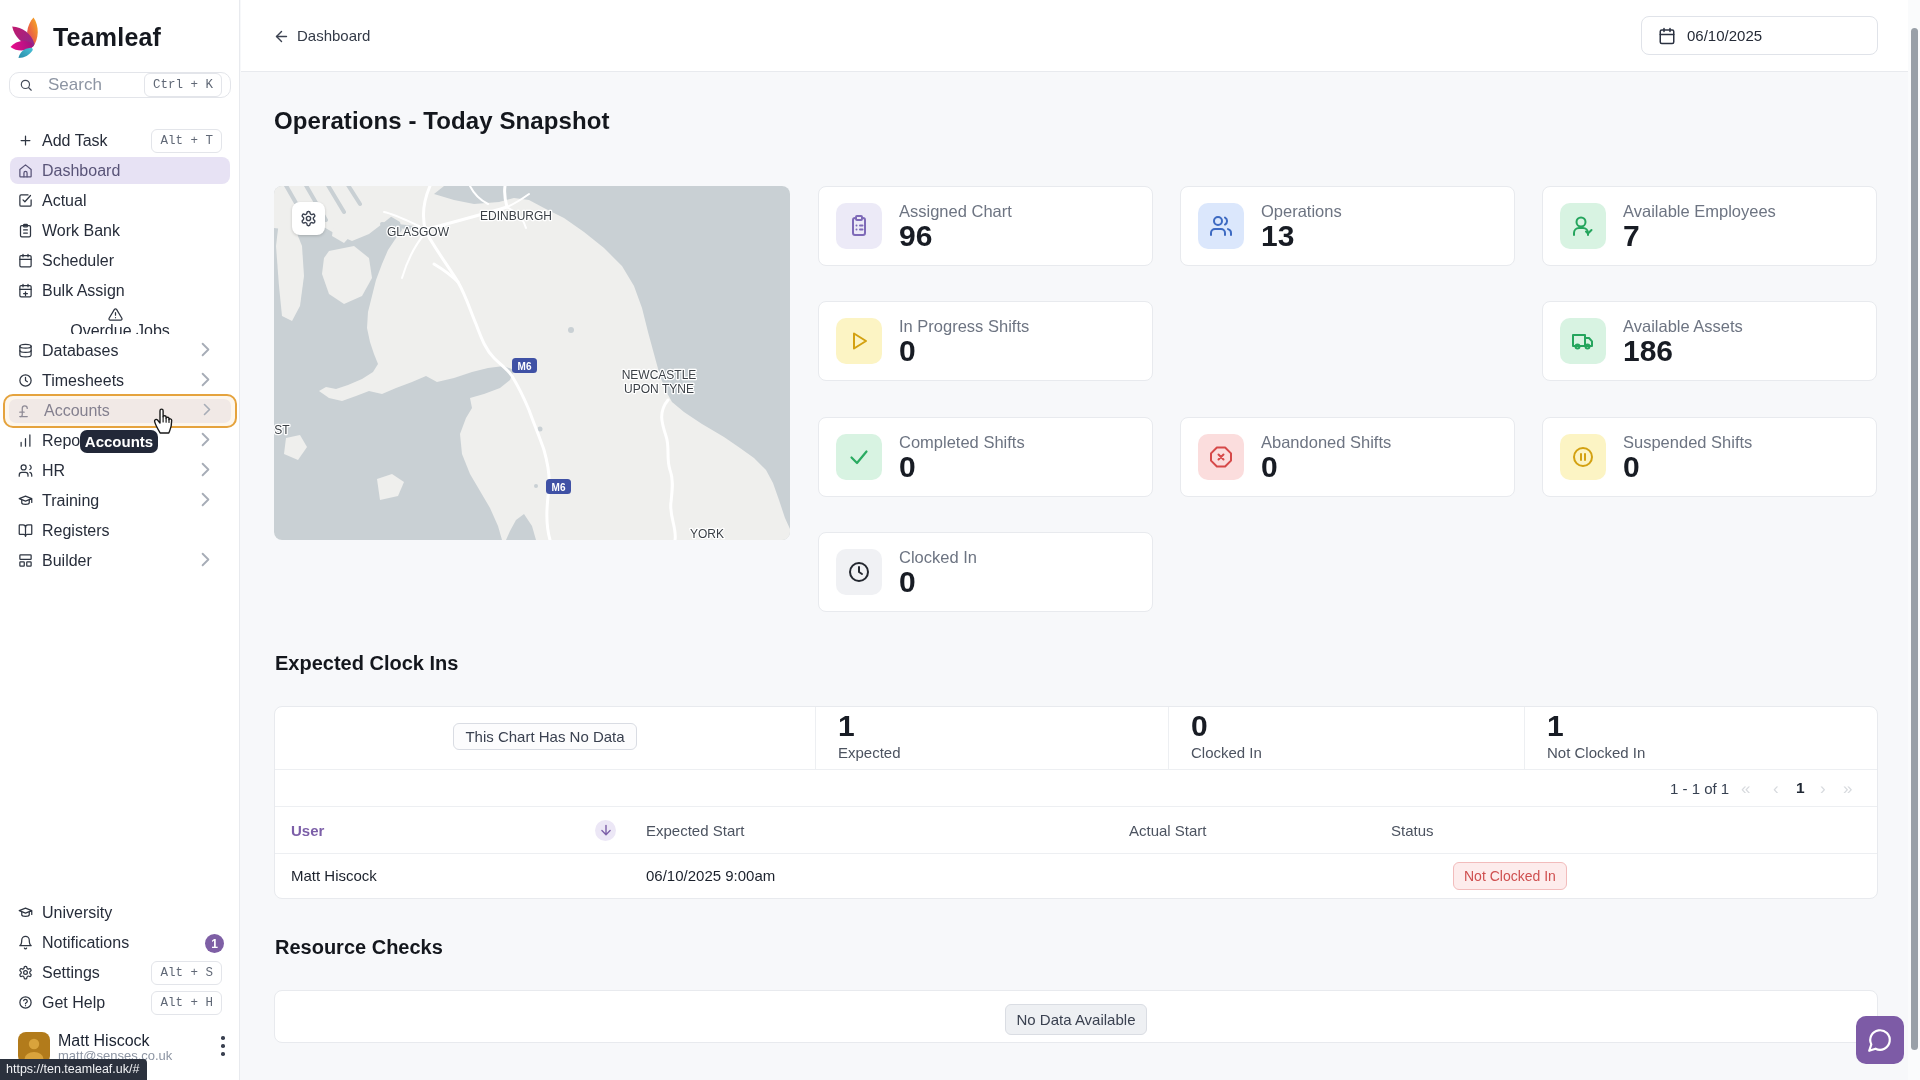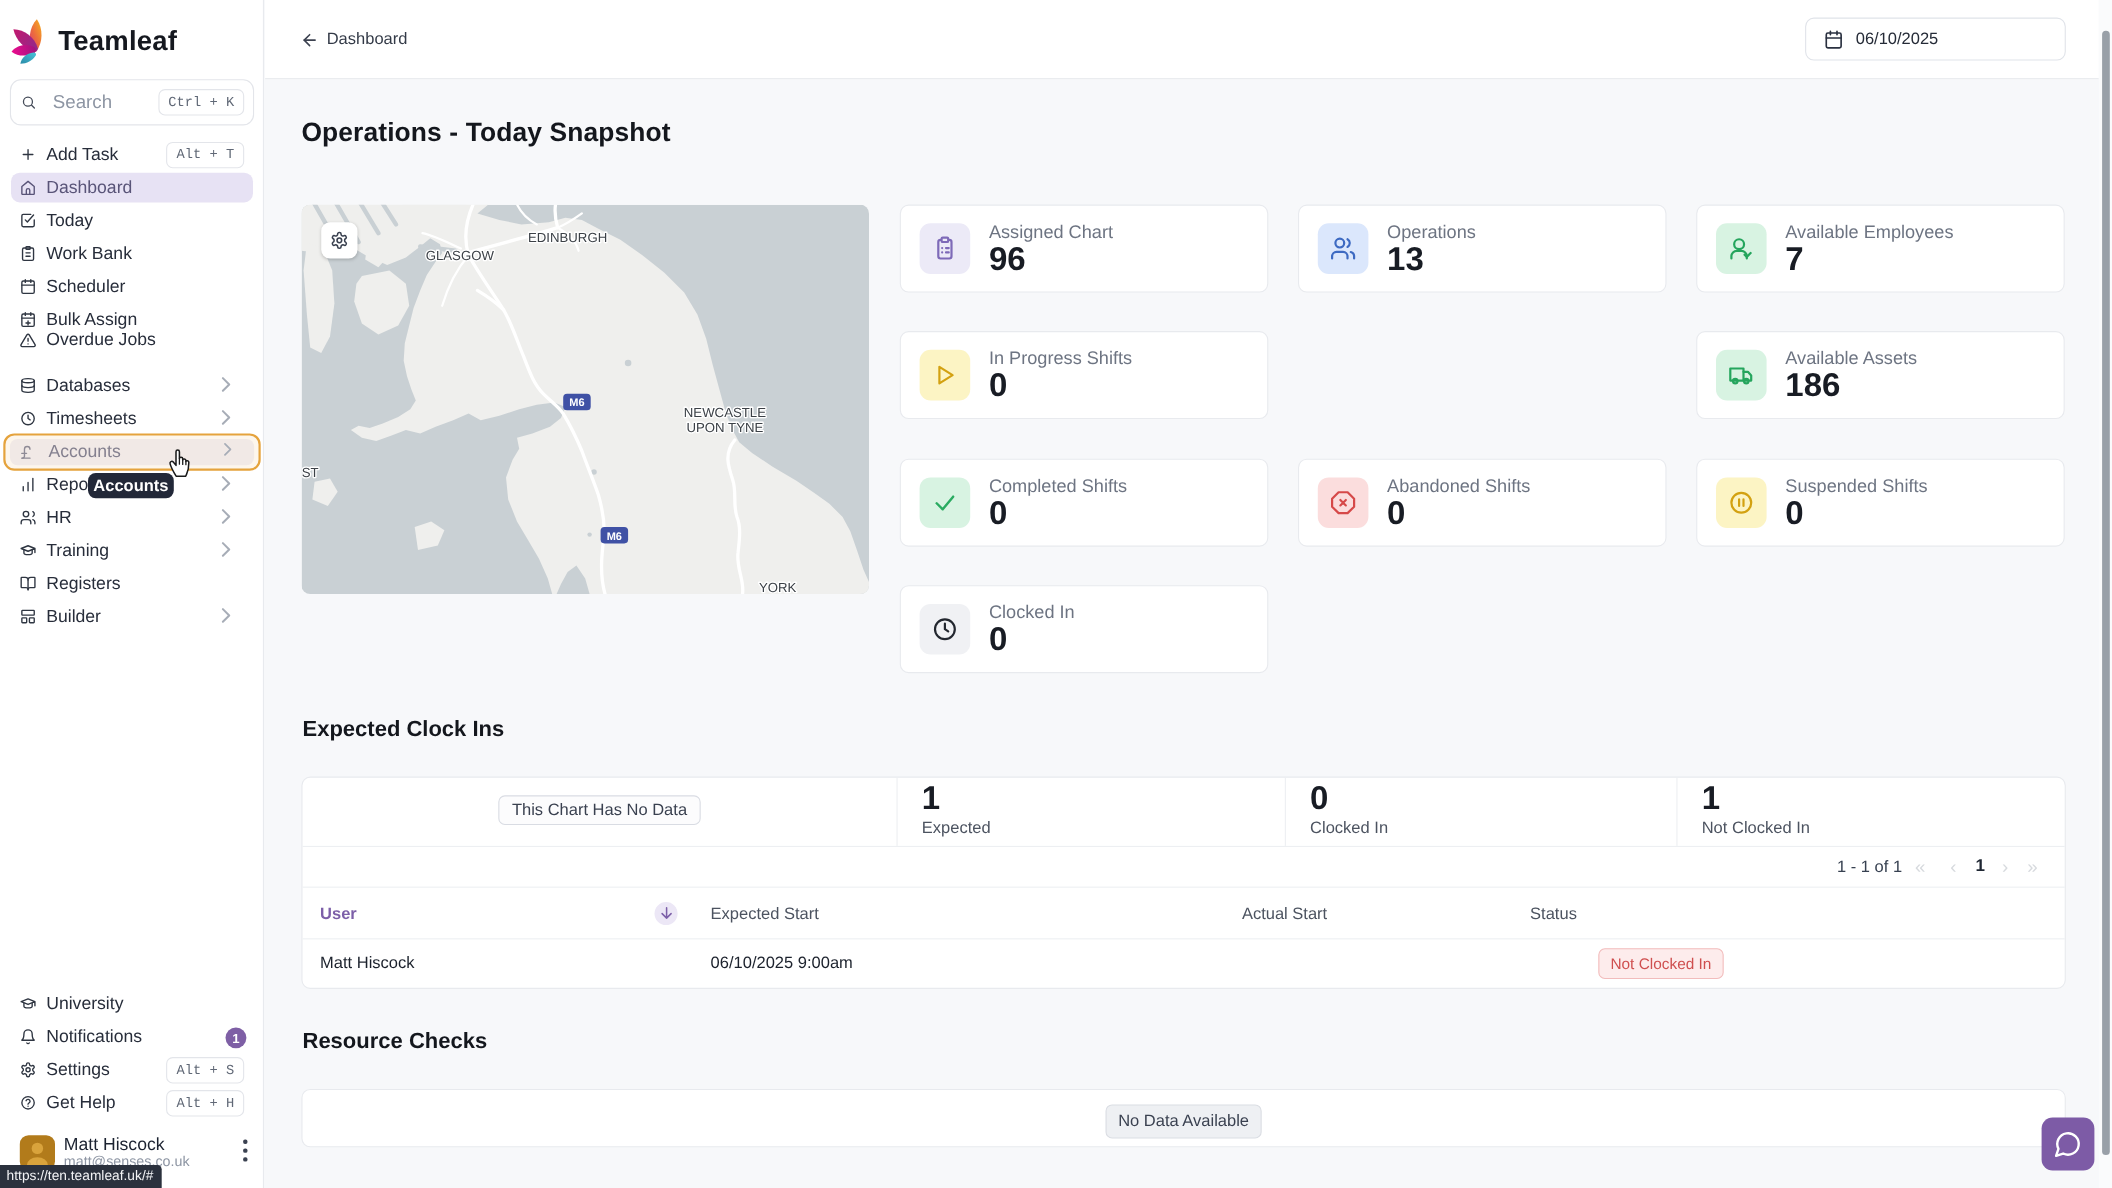--- a/index.html
+++ b/index.html
@@ -2,21 +2,21 @@
 <html><head>
 <meta charset="utf-8">
 <style>
 * { margin:0; padding:0; box-sizing:border-box; }
 html,body { width:1920px; height:1080px; overflow:hidden; font-family:"Liberation Sans", sans-serif; background:#f7f8fa; }
 .abs { position:absolute; }
 
 #sidebar { position:absolute; left:0; top:0; width:240px; height:1080px; background:#fff; border-right:1px solid #e8eaee; z-index:5; }
 #logo { position:absolute; left:10px; top:14px; display:flex; align-items:center; }
 #logo .name { font-size:25px; font-weight:bold; color:#15181f; letter-spacing:0.2px; margin-left:9px; }
-#searchbox { position:absolute; left:9px; top:72px; width:222px; height:42px; border:1px solid #e3e5ea; border-radius:10px; background:#fff; display:flex; align-items:center; padding:0 8px 0 9px; }
+#searchbox { position:absolute; left:9px; top:72px; width:222px; height:26px; border:1px solid #e3e5ea; border-radius:10px; background:#fff; display:flex; align-items:center; padding:0 8px 0 9px; }
 #searchbox .ph { color:#8d95a3; font-size:17px; margin-left:15px; flex:1; }
 .kbd { font-family:"Liberation Mono", monospace; font-size:12.5px; color:#606876; border:1px solid #e3e5ea; border-radius:6px; background:#fff; padding:4px 8px; white-space:nowrap; }
 .nav { position:absolute; left:10px; width:220px; height:27px; display:flex; align-items:center; padding:0 8px; border-radius:8px; color:#272d3a; font-size:16px; }
 .nav svg { flex:0 0 auto; width:15px; height:15px; margin-right:9px; }
 #accounts-item > svg { width:15px; height:15px; margin-right:9px; }
 .nav .lbl { flex:1; white-space:nowrap; overflow:hidden; }
 .nav .chev { color:#a2a9b4; font-size:13px; font-family:"Liberation Sans",sans-serif; }
 .nav.active { background:#e7e2f4; color:#595478; }
 #accounts-item { position:absolute; left:3px; top:394px; width:234px; height:34px; border:2px solid #e5a33d; border-radius:10px; background:#fdf6ec; display:flex; align-items:center; padding:0 11px; color:#84808f; font-size:16px; }
 #acc-inner { position:absolute; left:4px; right:4px; top:3px; bottom:3px; background:#f1e9e6; border-radius:7px; }
@@ -361,21 +361,21 @@
         <path d="M3 10.5 12 3l9 7.5V21a1 1 0 0 1-1 1H4a1 1 0 0 1-1-1Z"></path>
         <path d="M9.5 22v-6a2.5 2.5 0 0 1 5 0v6"></path>
       </svg>
     <span class="lbl">Dashboard</span>
   </div>
   <div class="nav" style="top:187px;">
     <svg width="18" height="18" viewBox="0 0 24 24" fill="none" stroke="#2f3642" stroke-width="2" stroke-linecap="round" stroke-linejoin="round">
         <path d="M21 11v8a2 2 0 0 1-2 2H5a2 2 0 0 1-2-2V5a2 2 0 0 1 2-2h11"></path>
         <path d="M8 11l3 3 9-10"></path>
       </svg>
-    <span class="lbl">Today</span>
+    <span class="lbl">Actual</span>
   </div>
   <div class="nav" style="top:217px;">
     <svg width="18" height="18" viewBox="0 0 24 24" fill="none" stroke="#2f3642" stroke-width="2" stroke-linecap="round" stroke-linejoin="round">
         <rect x="4" y="4" width="16" height="18" rx="2"></rect>
         <rect x="9" y="2" width="6" height="4" rx="1"></rect>
         <path d="M9 11h6M9 16h6"></path>
       </svg>
     <span class="lbl">Work Bank</span>
   </div>
   <div class="nav" style="top:247px;">
@@ -386,21 +386,21 @@
     <span class="lbl">Scheduler</span>
   </div>
   <div class="nav" style="top:277px;">
     <svg width="18" height="18" viewBox="0 0 24 24" fill="none" stroke="#2f3642" stroke-width="2" stroke-linecap="round" stroke-linejoin="round">
         <rect x="3" y="4" width="18" height="18" rx="2"></rect>
         <path d="M16 2v4M8 2v4M3 10h18"></path>
         <path d="M12 14v6M9 17h6"></path>
       </svg>
     <span class="lbl">Bulk Assign</span>
   </div>
-  <div class="nav" style="top:296px;">
+  <div class="nav" style="top:307px;flex-direction:column;">
     <svg width="18" height="18" viewBox="0 0 24 24" fill="none" stroke="#2f3642" stroke-width="2" stroke-linecap="round" stroke-linejoin="round">
         <path d="M10.3 3.9 1.8 18a2 2 0 0 0 1.7 3h17a2 2 0 0 0 1.7-3L13.7 3.9a2 2 0 0 0-3.4 0Z"></path>
         <path d="M12 9v4M12 17h.01"></path>
       </svg>
     <span class="lbl">Overdue Jobs</span>
   </div>
   <div class="nav" style="top:337px;">
     <svg width="18" height="18" viewBox="0 0 24 24" fill="none" stroke="#2f3642" stroke-width="2" stroke-linecap="round" stroke-linejoin="round">
         <ellipse cx="12" cy="5" rx="9" ry="3"></ellipse>
         <path d="M3 5v14c0 1.7 4 3 9 3s9-1.3 9-3V5"></path>

